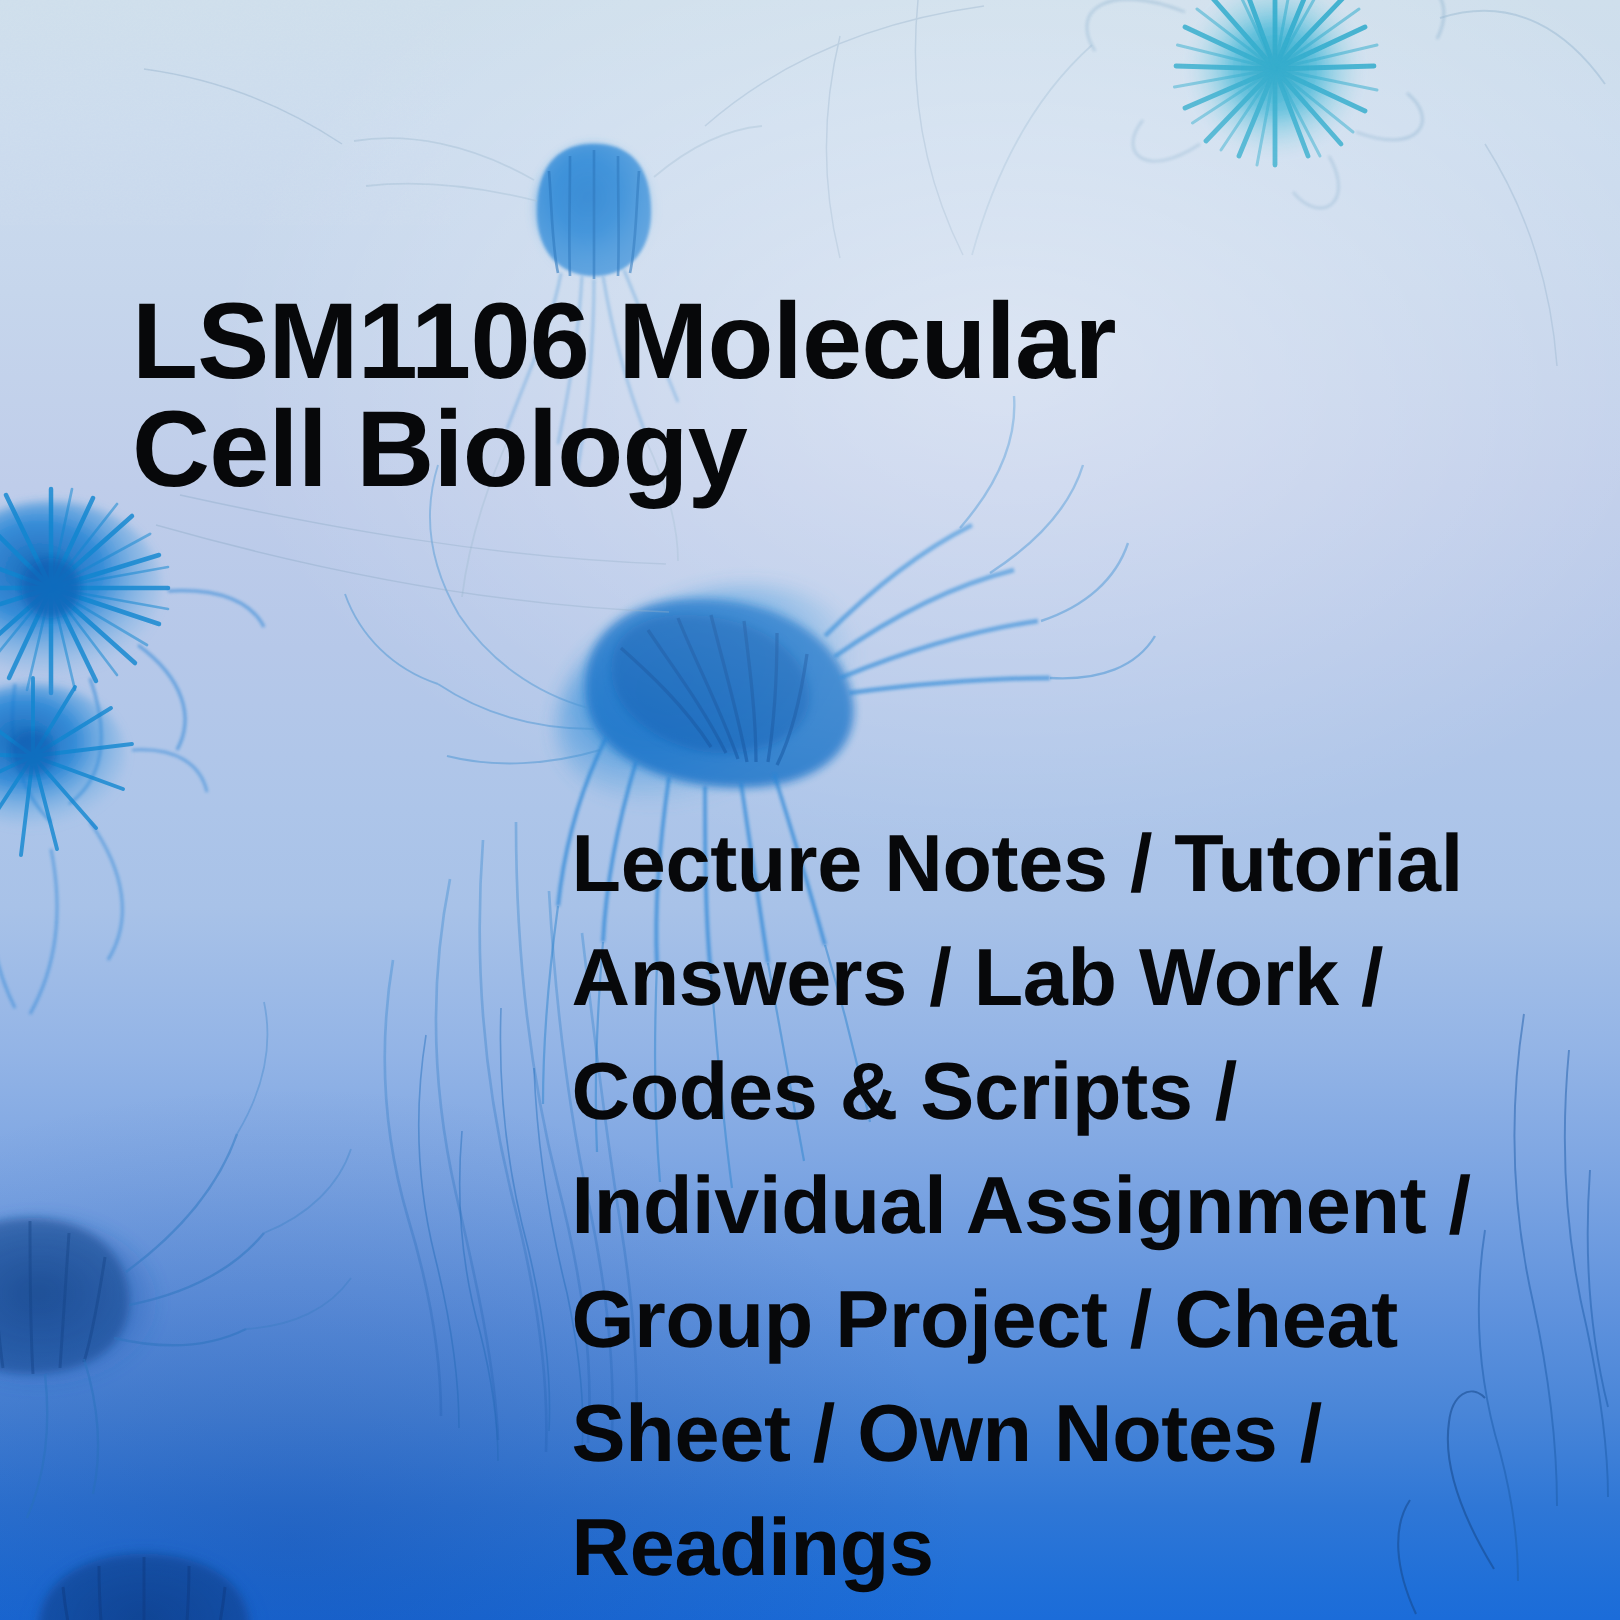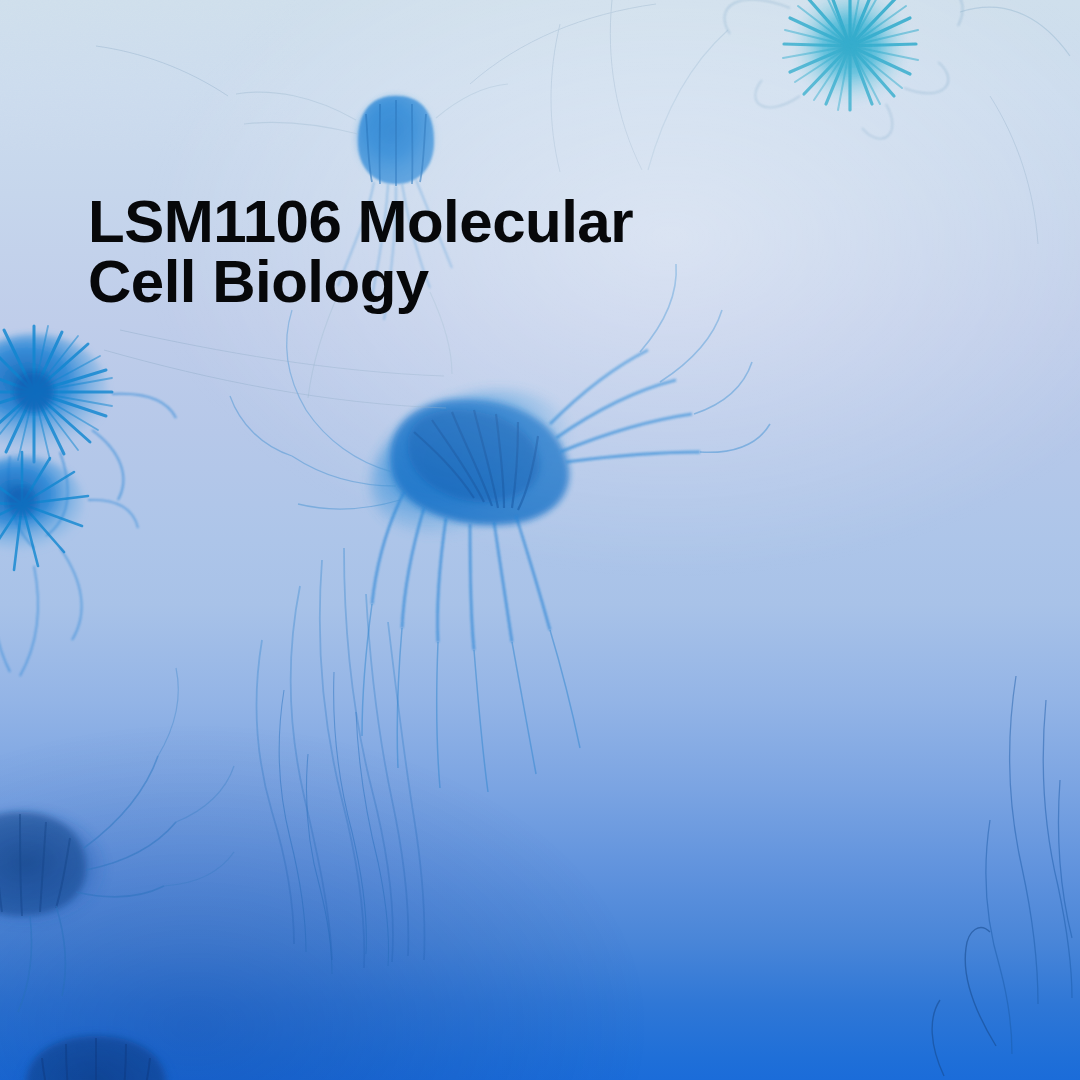--- a/index.html
+++ b/index.html
@@ -54,21 +54,21 @@
     position: absolute;
     inset: 0;
   }
 
   
   .title {
     position: absolute;
     left: 88px;
     top: 192px;
     width: 820px;
-    font-size: 60px;
+    font-size: 72px;
     line-height: 1.0;
     font-weight: 700;
     letter-spacing: -0.5px;
     color: #07080a;
     white-space: pre-line;
   }
   .body-text {
     position: absolute;
     left: 381px;
     top: 538px;
@@ -412,14 +412,15 @@
     <filter id="noiseF">
       <feTurbulence type="fractalNoise" baseFrequency="0.85" numOctaves="3" stitchTiles="stitch"></feTurbulence>
       <feColorMatrix type="saturate" values="0"></feColorMatrix>
     </filter>
     <rect width="100%" height="100%" filter="url(#noiseF)" opacity=".35"></rect>
   </svg>
 
   <div class="title">LSM1106 Molecular
 Cell Biology</div>
 
+  <div class="body-text">Lecture Notes / Tutorial Answers / Lab Work / Codes &amp; Scripts / Individual Assignment / Group Project / Cheat Sheet / Own Notes / Readings</div>
 
 </div>
 
 </body></html>

